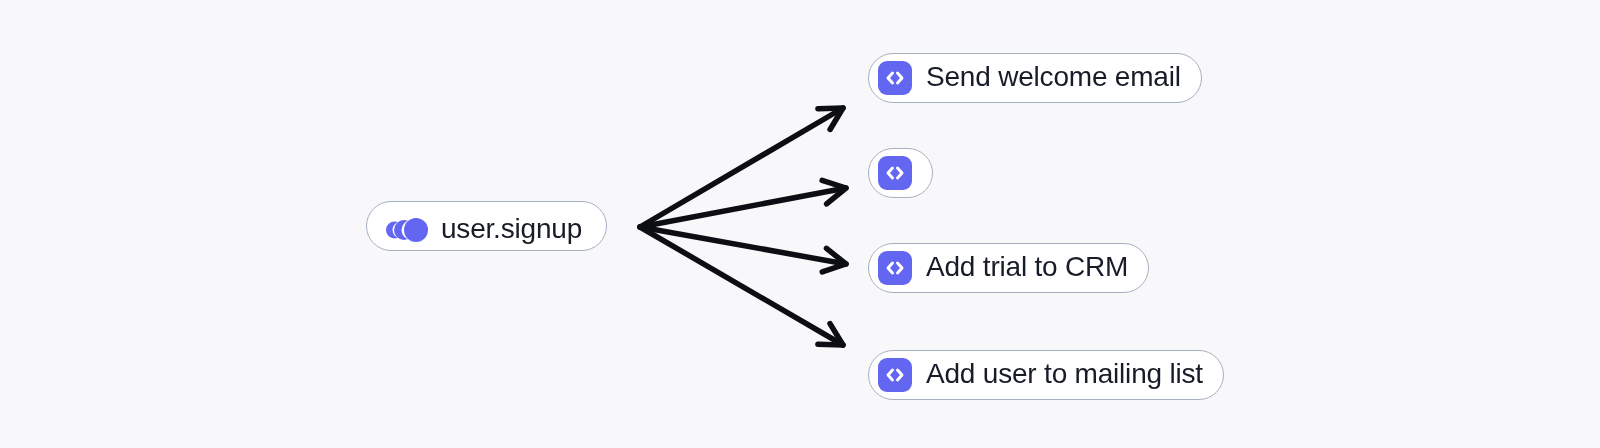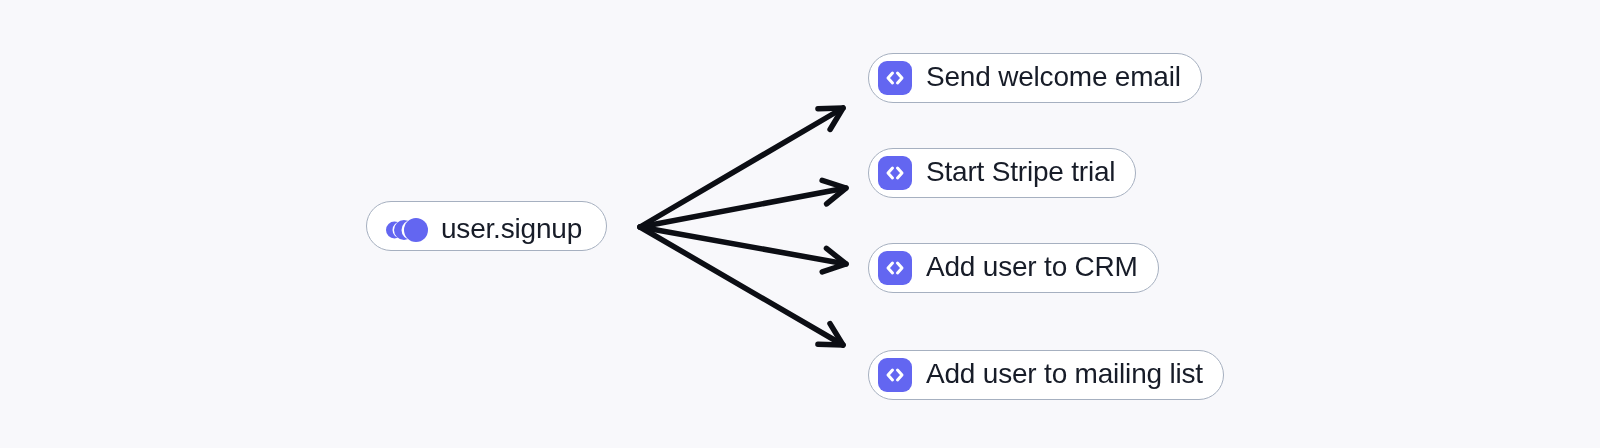--- a/index.html
+++ b/index.html
@@ -111,30 +111,29 @@
     </svg>
     <span class="label">Send welcome email</span>
   </div>
 
   <div class="node fn-node" style="top:148px">
     <svg class="code-icon" width="34" height="34" viewBox="0 0 34 34" xmlns="http://www.w3.org/2000/svg">
       <rect class="box" width="34" height="34" rx="9"></rect>
       <path class="glyph" d="M14.5 12 L10 17 L14.5 22"></path>
       <path class="glyph" d="M19.5 12 L24 17 L19.5 22"></path>
     </svg>
-    <span class="label">Start Stripe trial</span>
   </div>
 
   <div class="node fn-node" style="top:243px">
     <svg class="code-icon" width="34" height="34" viewBox="0 0 34 34" xmlns="http://www.w3.org/2000/svg">
       <rect class="box" width="34" height="34" rx="9"></rect>
       <path class="glyph" d="M14.5 12 L10 17 L14.5 22"></path>
       <path class="glyph" d="M19.5 12 L24 17 L19.5 22"></path>
     </svg>
-    <span class="label">Add user to CRM</span>
+    <span class="label">Add trial to CRM</span>
   </div>
 
   <div class="node fn-node" style="top:350px">
     <svg class="code-icon" width="34" height="34" viewBox="0 0 34 34" xmlns="http://www.w3.org/2000/svg">
       <rect class="box" width="34" height="34" rx="9"></rect>
       <path class="glyph" d="M14.5 12 L10 17 L14.5 22"></path>
       <path class="glyph" d="M19.5 12 L24 17 L19.5 22"></path>
     </svg>
     <span class="label">Add user to mailing list</span>
   </div>

